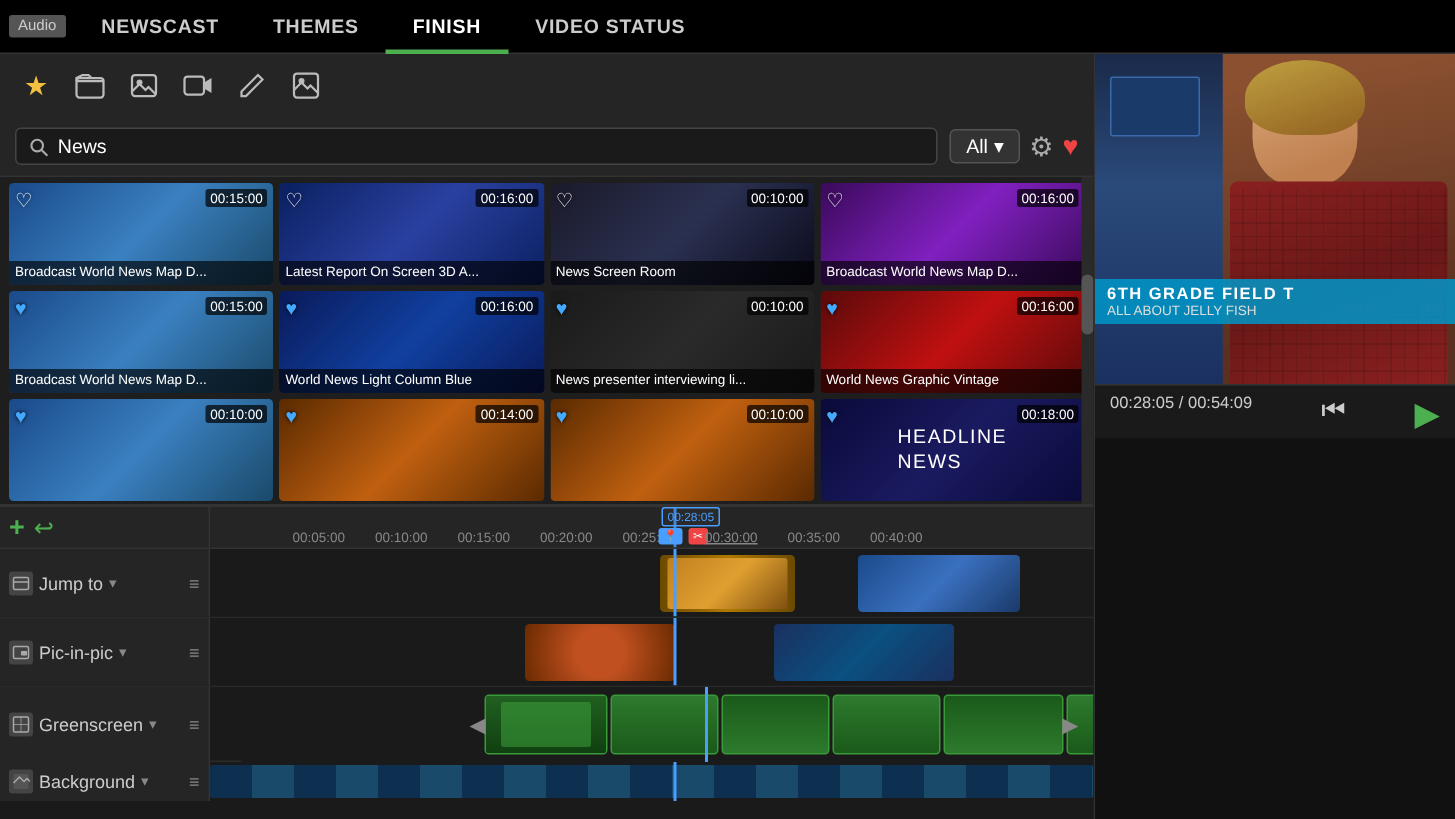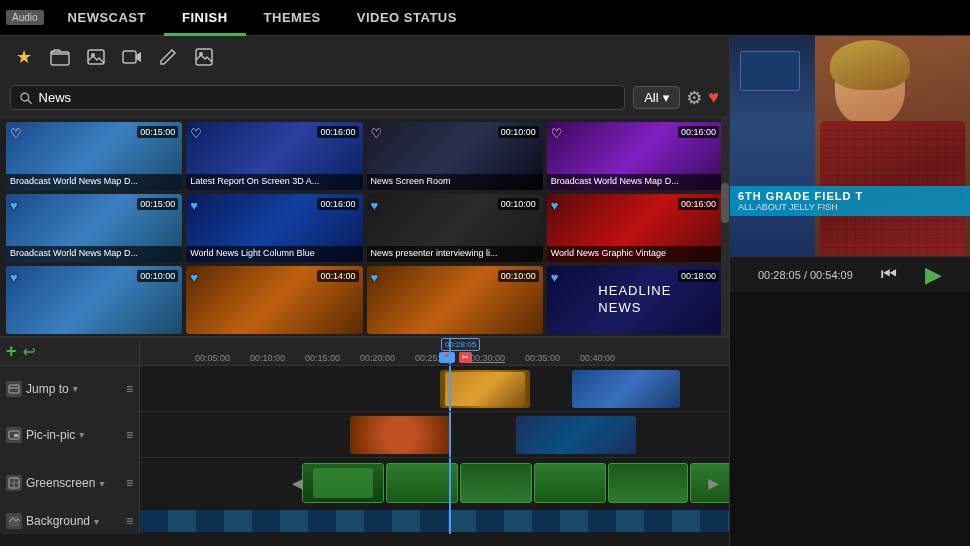--- a/index.html
+++ b/index.html
@@ -319,23 +319,23 @@
       font-weight: bold;
       color: #fff;
       letter-spacing: 1px;
     }
     .lower-third-sub {
       font-size: 9px;
       color: #ddd;
     }
     .preview-controls {
       display: flex;
-      align-items: center;
+      align-items: flex-start;
       justify-content: space-between;
-      padding: 6px 28px;
+      padding: 6px 10px;
       background: #1a1a1a;
       border-top: 1px solid #333;
       height: 36px;
     }
     .preview-time {
       font-size: 11px;
       color: #ccc;
     }
     .preview-btn {
       color: #ccc;
@@ -372,22 +372,22 @@
     .thumb-purple { background: linear-gradient(135deg, #3a0a5a 0%, #8020c0 50%, #3a0a5a 100%); }
     .thumb-red { background: linear-gradient(135deg, #5a0a0a 0%, #c01010 50%, #5a0a0a 100%); }
     .thumb-dark { background: linear-gradient(135deg, #1a1a1a 0%, #3a3a4a 50%, #1a1a1a 100%); }
   </style>
 </head>
 <body>
 
 <div class="top-nav">
   <span class="nav-audio-badge">Audio</span>
   <span class="nav-tab">NEWSCAST</span>
+  <span class="nav-tab">THEMES</span>
   <span class="nav-tab active">FINISH</span>
-  <span class="nav-tab">THEMES</span>
   <span class="nav-tab">VIDEO STATUS</span>
 </div>
 
 <div class="main-layout">
 
   <div class="left-panel">
 
     <div class="toolbar">
       <span class="toolbar-icon star">★</span>
       <span class="toolbar-icon">
@@ -602,21 +602,21 @@
           </div>
 
           <div style="position:absolute;top:4px;left:376px;width:120px;height:38px;background:linear-gradient(135deg,#1a4a8a,#0a6090,#1a4a8a);border-radius:3px;overflow:hidden;">
             <div style="width:100%;height:100%;background:linear-gradient(135deg,#1a3060 0%,#0a5080 50%,#1a3060 100%);"></div>
           </div>
 
           <div style="position:absolute;top:0;bottom:0;left:309px;width:2px;background:#4a9eff;z-index:10;"></div>
         </div>
       </div>
 
-      <div class="track-row" style="height:50px;">
+      <div class="track-row" style="height:50px;gap:21px;">
         <div class="track-label" style="height:50px;">
           <div class="track-icon">
             <svg width="12" height="12" viewBox="0 0 12 12">
                 <rect x="1" y="1" width="10" height="10" rx="1" fill="none" stroke="#aaa" stroke-width="1"></rect>
                 <path d="M1 6h10M6 1v10" stroke="#aaa" stroke-width="0.5"></path>
               </svg>
           </div>
           <span style="font-size:12px;color:#ccc;">Greenscreen</span>
           <span class="dropdown-arrow">▾</span>
           <span class="menu-icon">≡</span>

